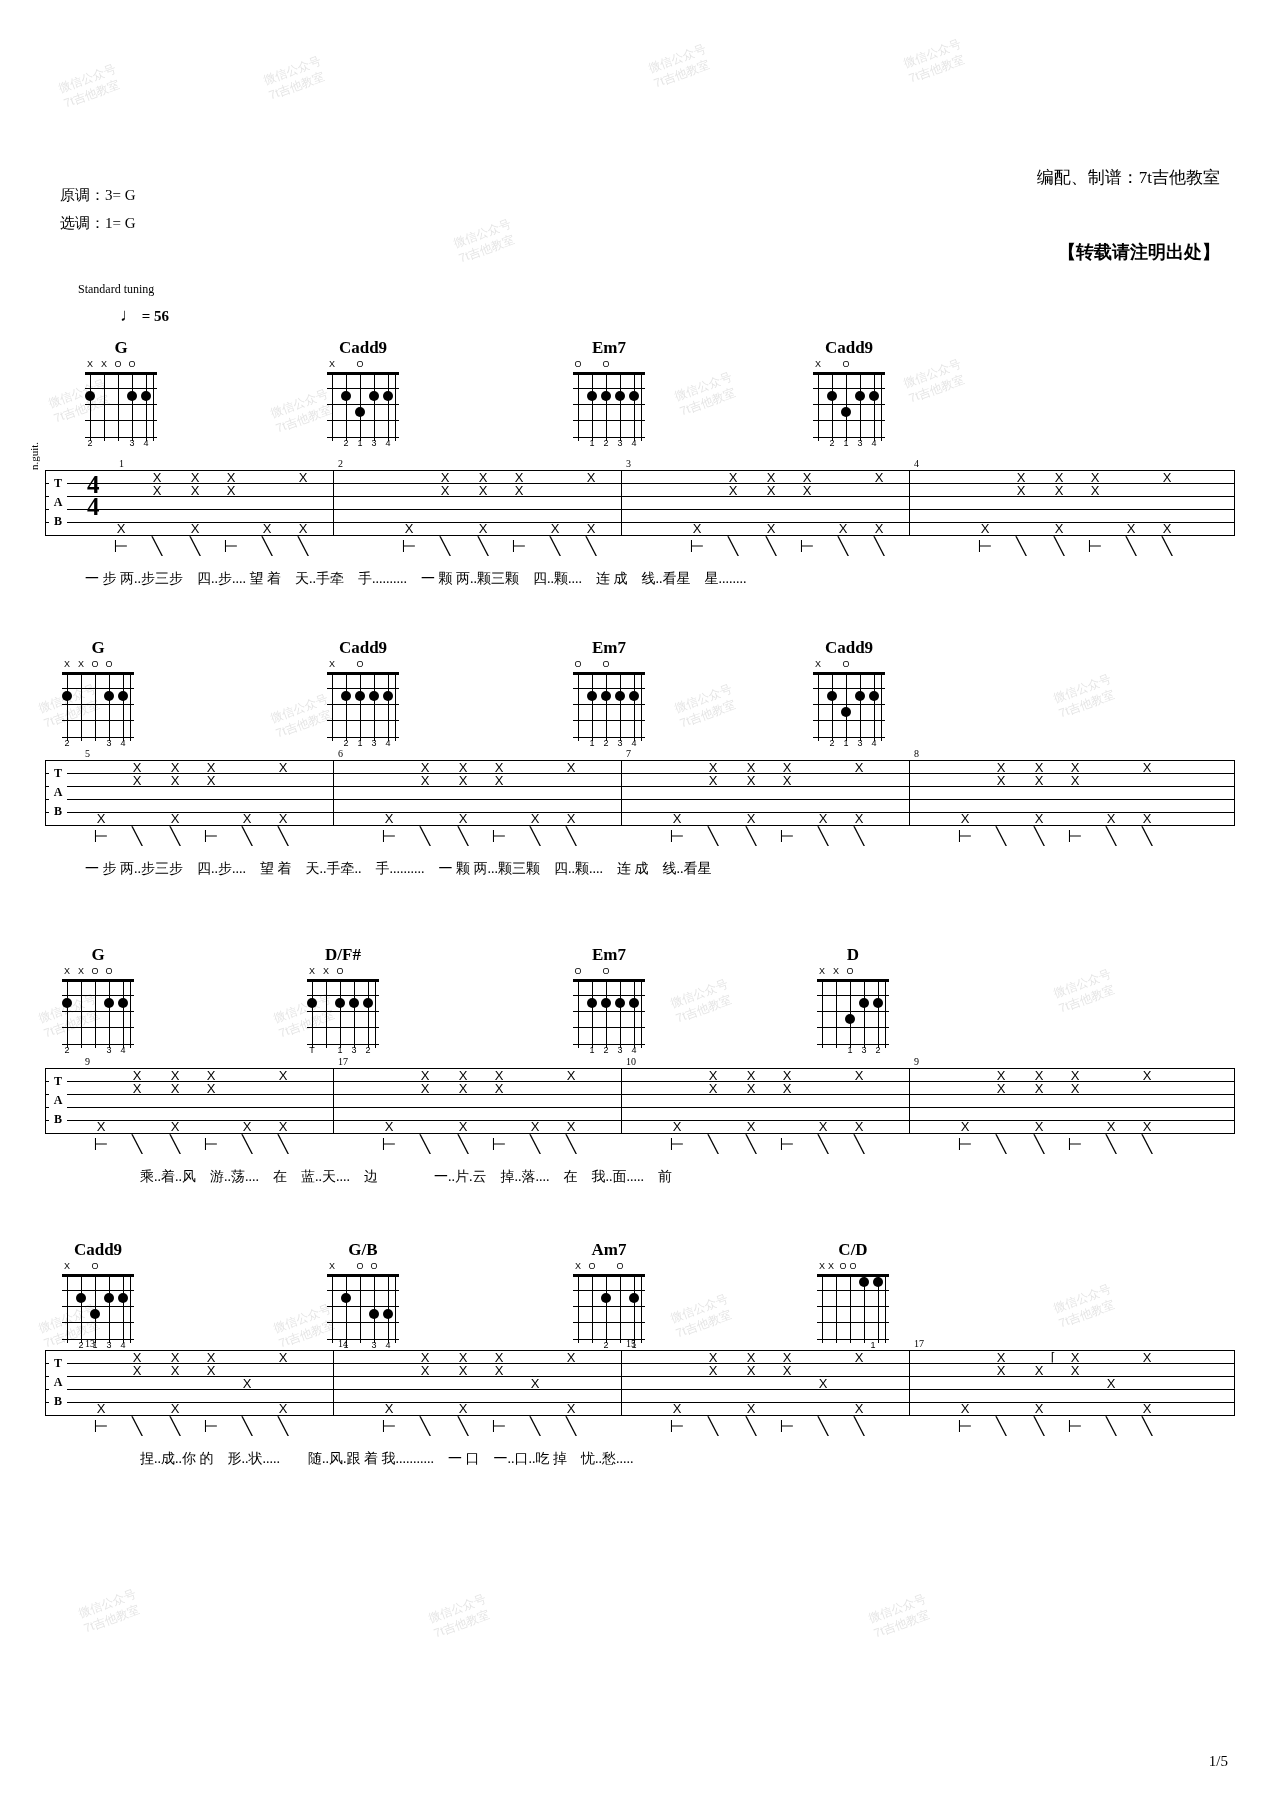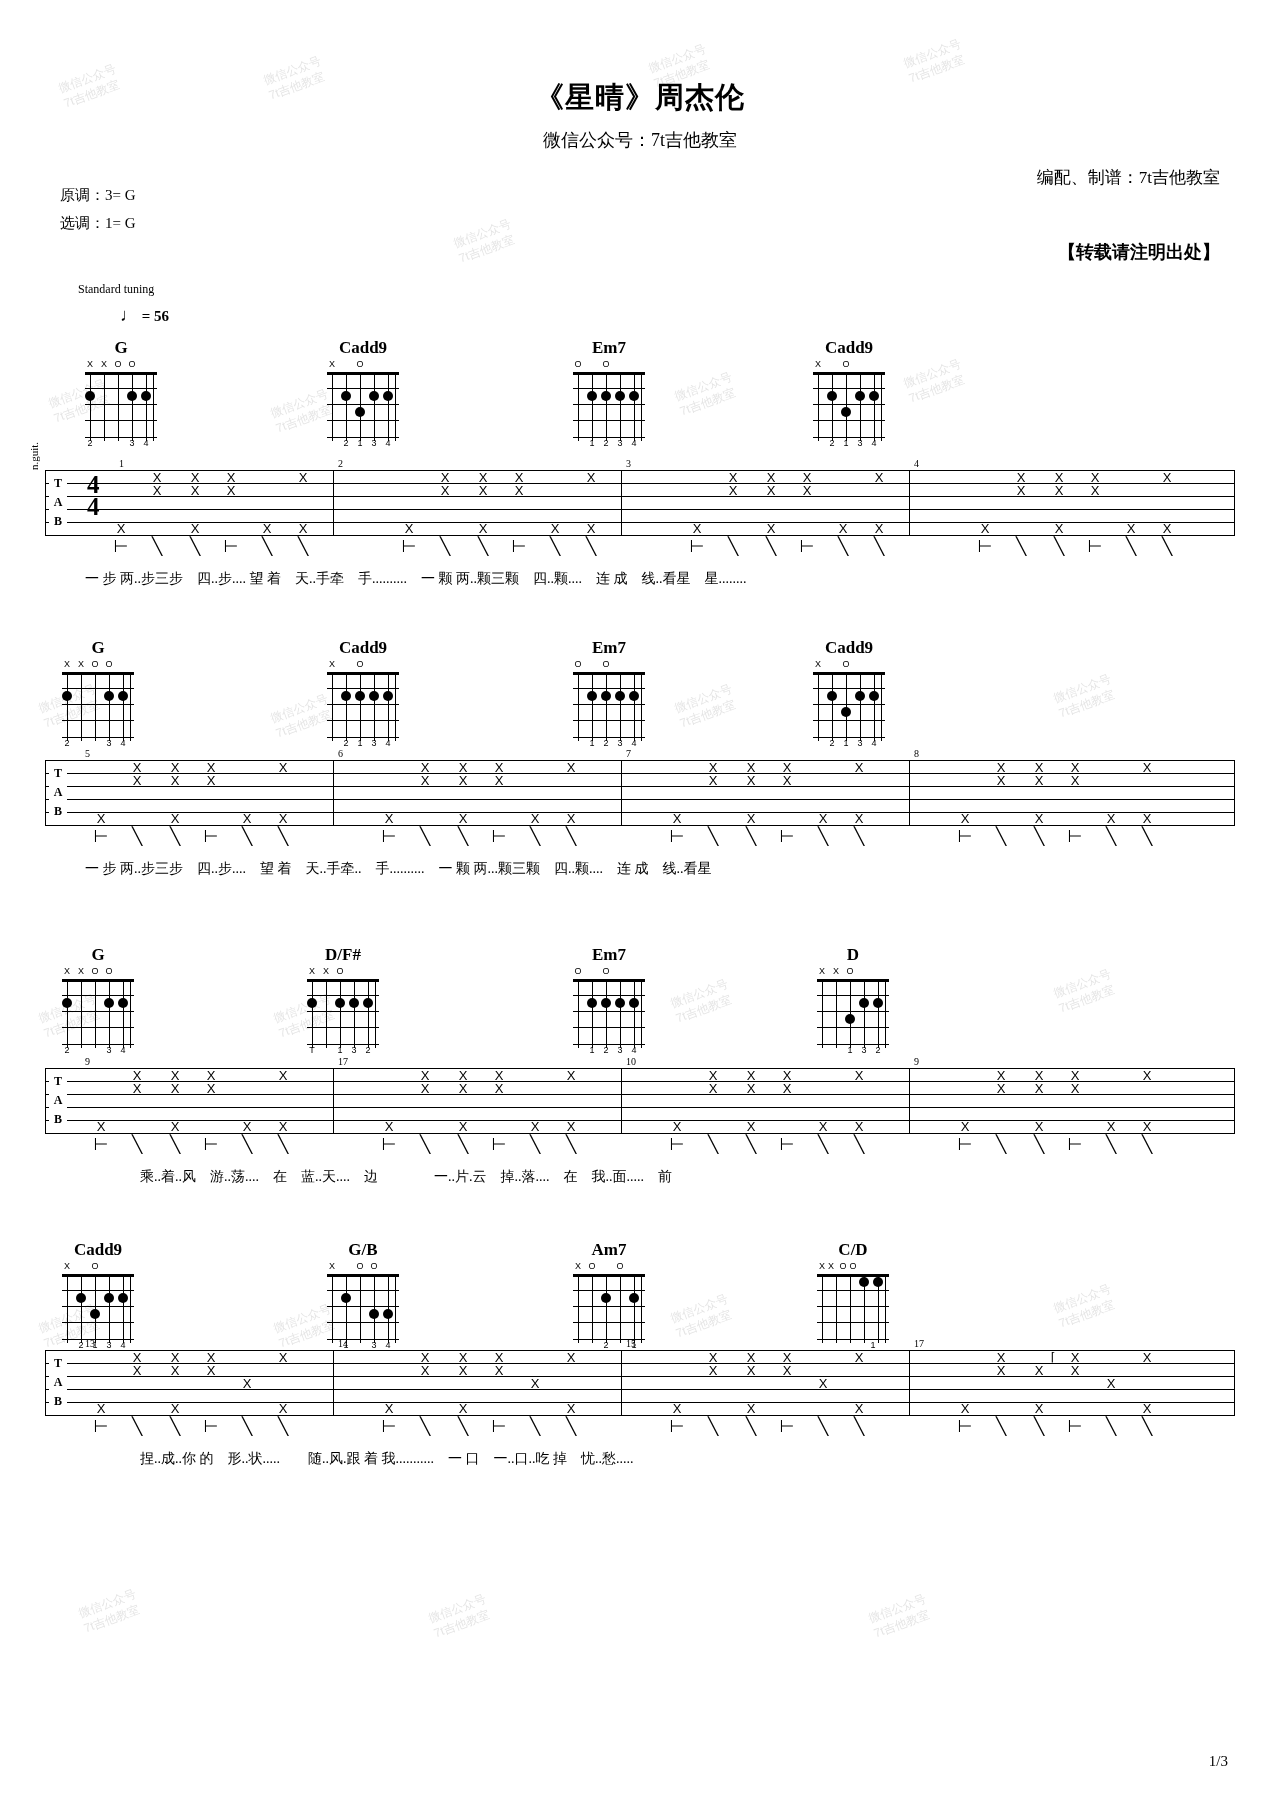--- a/index.html
+++ b/index.html
@@ -145,30 +145,28 @@
     </div>
   <div class="wm" style="left:430px;top:1600px;">
       <b>微信公众号</b>
       <b>7t吉他教室</b>
     </div>
   <div class="wm" style="left:870px;top:1600px;">
       <b>微信公众号</b>
       <b>7t吉他教室</b>
     </div>
 
-  <div class="title">《星晴》周杰伦</div>
-  <div class="subtitle">微信公众号：7t吉他教室</div>
   <div class="credit">编配、制谱：7t吉他教室</div>
   <div class="repost">【转载请注明出处】</div>
   <div class="keyline key1">原调：3= G</div>
   <div class="keyline key2">选调：1= G</div>
   <div class="tuning">Standard tuning</div>
   <div class="tempo"><span class="note">♩</span> <span>= 56</span></div>
   <div class="nguit">n.guit.</div>
-  <div class="pagenum">1/3</div>
+  <div class="pagenum">1/5</div>
 
   <div class="chord" style="left:78px;top:338px;">
     <div class="cname">G</div>
     <div class="marks">
         <span style="left:5px">X</span>
         <span style="left:19px">X</span>
         <span style="left:33px">O</span>
         <span style="left:47px">O</span>
       </div>
     <div class="grid">

